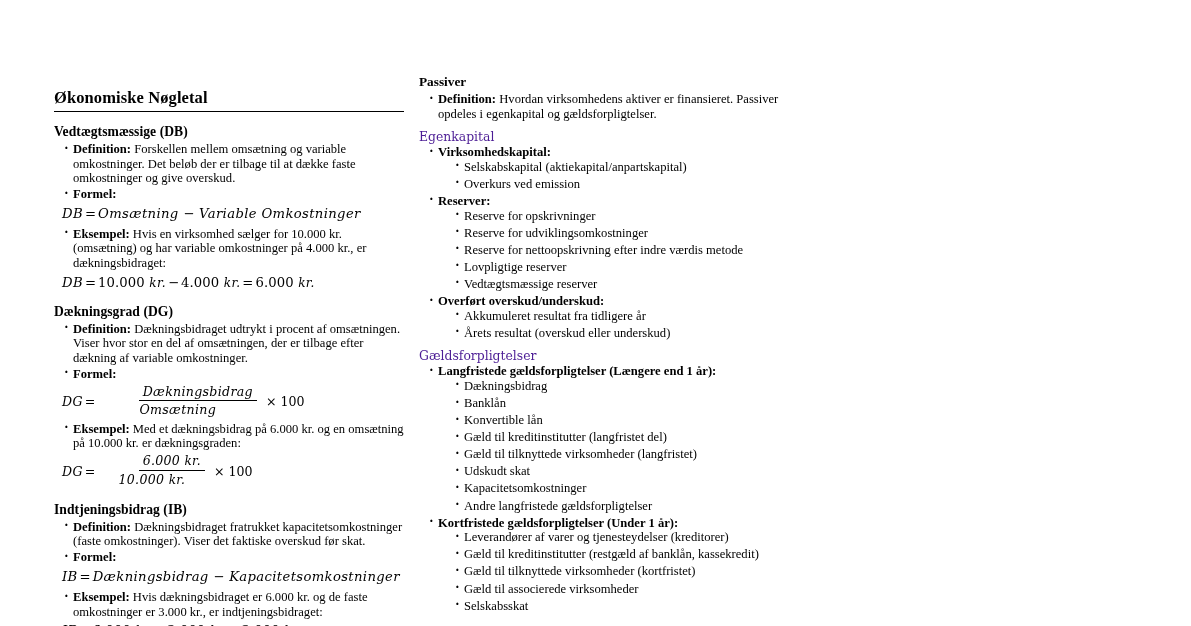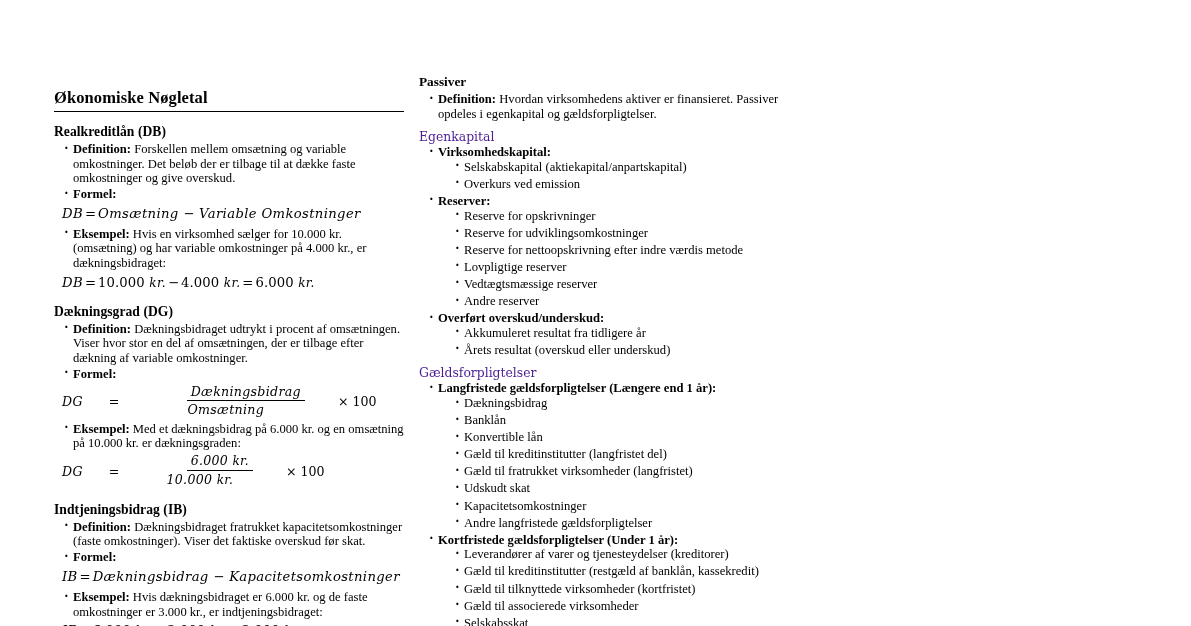--- a/index.html
+++ b/index.html
@@ -166,21 +166,20 @@
   .math-frac {
     font-family: "DejaVu Serif", "Liberation Serif", serif;
     font-style: italic;
     font-size: 12.6px;
     line-height: 15px;
     margin: 3px 0 4px 8px;
     white-space: nowrap;
     letter-spacing: 0.3px;
     display: flex;
     align-items: center;
-    gap: 24px;
   }
   .math-frac .lead {
     margin-right: 2px;
   }
   .times {
     font-style: normal;
     margin-left: 6px;
     letter-spacing: 0;
   }
   .kr { font-size: 12px; }
@@ -188,21 +187,21 @@
 </head>
 <body>
 
 <div class="page">
 
   <div class="col-left">
 
     <div class="doc-title">Økonomiske Nøgletal</div>
     <hr class="title-rule">
 
-    <div class="sec-head first">Realkreditlån (DB)</div>
+    <div class="sec-head first">Vedtægtsmæssige (DB)</div>
     <ul class="lvl1">
       <li><span class="lbl">Definition:</span> <span>Forskellen mellem omsætning og variable omkostninger. Det beløb der er tilbage til at dække faste omkostninger og give overskud.</span></li>
       <li class="tight"><span class="lbl">Formel:</span></li>
     </ul>
     <div class="math">
       <span>DB</span><span class="op">=</span><span>Omsætning − Variable Omkostninger</span>
     </div>
     <ul class="lvl1">
       <li><span class="lbl">Eksempel:</span> <span>Hvis en virksomhed sælger for 10.000 kr. (omsætning) og har variable omkostninger på 4.000 kr., er dækningsbidraget:</span></li>
     </ul>
@@ -271,42 +270,41 @@
         </ul>
       </li>
       <li>
         <span class="lbl">Reserver:</span>
         <ul class="lvl2">
           <li>Reserve for opskrivninger</li>
           <li>Reserve for udviklingsomkostninger</li>
           <li>Reserve for nettoopskrivning efter indre værdis metode</li>
           <li>Lovpligtige reserver</li>
           <li>Vedtægtsmæssige reserver</li>
-          <li>Andre reserver</li>
         </ul>
       </li>
       <li>
         <span class="lbl">Overført overskud/underskud:</span>
         <ul class="lvl2">
           <li>Akkumuleret resultat fra tidligere år</li>
           <li>Årets resultat (overskud eller underskud)</li>
         </ul>
       </li>
     </ul>
 
     <div class="group-label">Gældsforpligtelser</div>
     <ul class="lvl1">
       <li>
         <span class="lbl">Langfristede gældsforpligtelser (Længere end 1 år):</span>
         <ul class="lvl2">
           <li>Dækningsbidrag</li>
           <li>Banklån</li>
           <li>Konvertible lån</li>
           <li>Gæld til kreditinstitutter (langfristet del)</li>
-          <li>Gæld til fratrukket virksomheder (langfristet)</li>
+          <li>Gæld til tilknyttede virksomheder (langfristet)</li>
           <li>Udskudt skat</li>
           <li>Kapacitetsomkostninger</li>
           <li>Andre langfristede gældsforpligtelser</li>
         </ul>
       </li>
       <li>
         <span class="lbl">Kortfristede gældsforpligtelser (Under 1 år):</span>
         <ul class="lvl2">
           <li>Leverandører af varer og tjenesteydelser (kreditorer)</li>
           <li>Gæld til kreditinstitutter (restgæld af banklån, kassekredit)</li>

